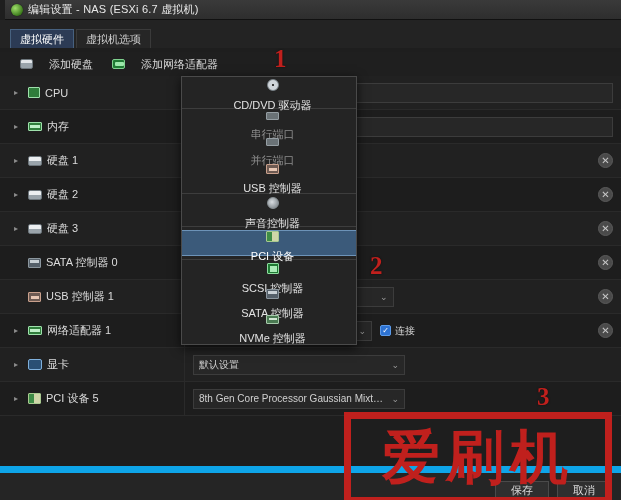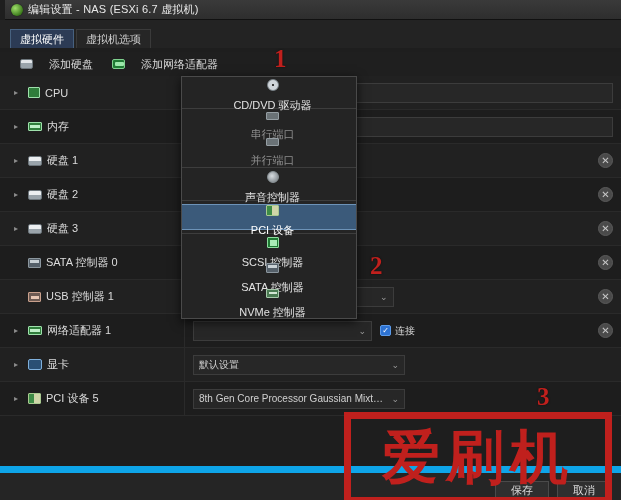--- a/index.html
+++ b/index.html
@@ -508,20 +508,24 @@
     </div>
     <div class="msep"></div>
     <div class="mi dim">
       <span class="mi-ico mic-port"></span>
       <span>串行端口</span>
     </div>
     <div class="mi dim">
       <span class="mi-ico mic-port"></span>
       <span>并行端口</span>
     </div>
+    <div class="mi">
+      <span class="mi-ico mic-usb"></span>
+      <span>USB 控制器</span>
+    </div>
     <div class="msep"></div>
     <div class="mi">
       <span class="mi-ico mic-sound"></span>
       <span>声音控制器</span>
     </div>
     <div class="msep"></div>
     <div class="mi sel">
       <span class="mi-ico mic-pci"></span>
       <span>PCI 设备</span>
     </div>

